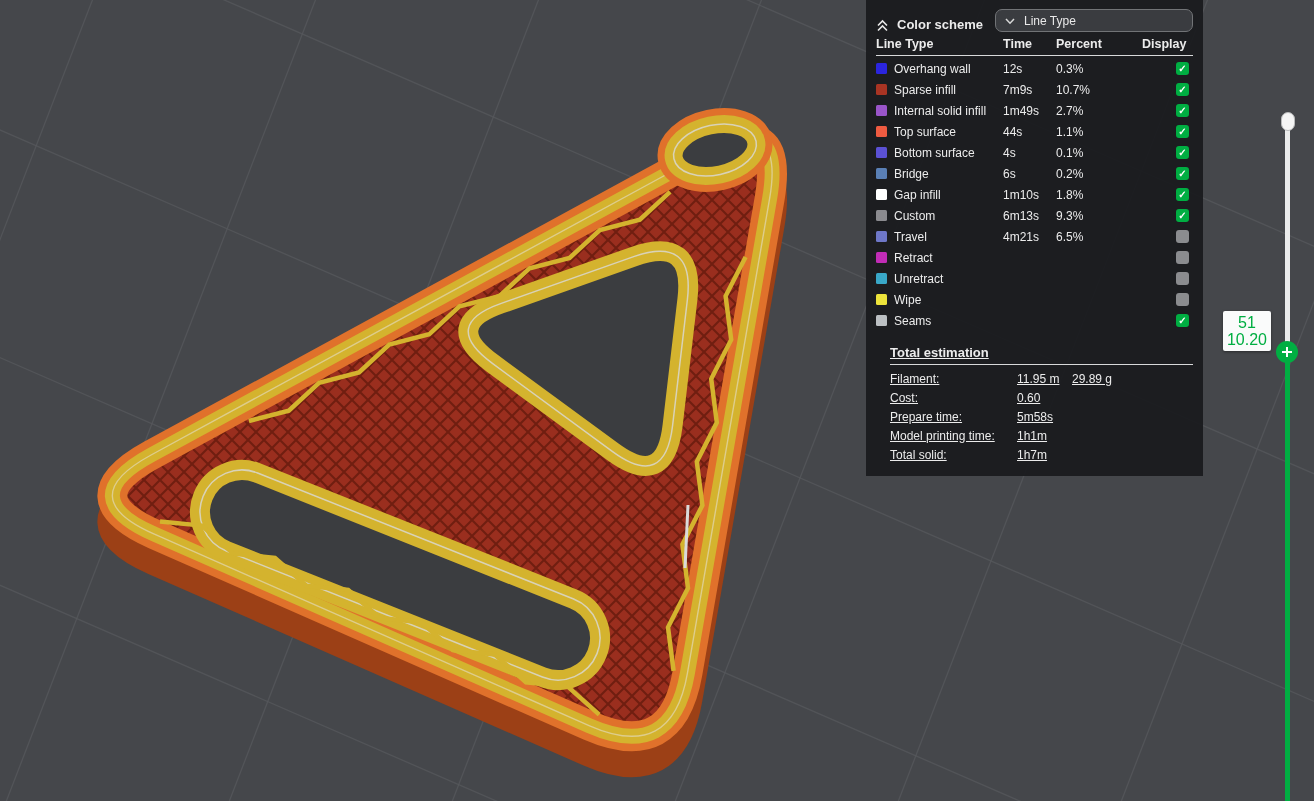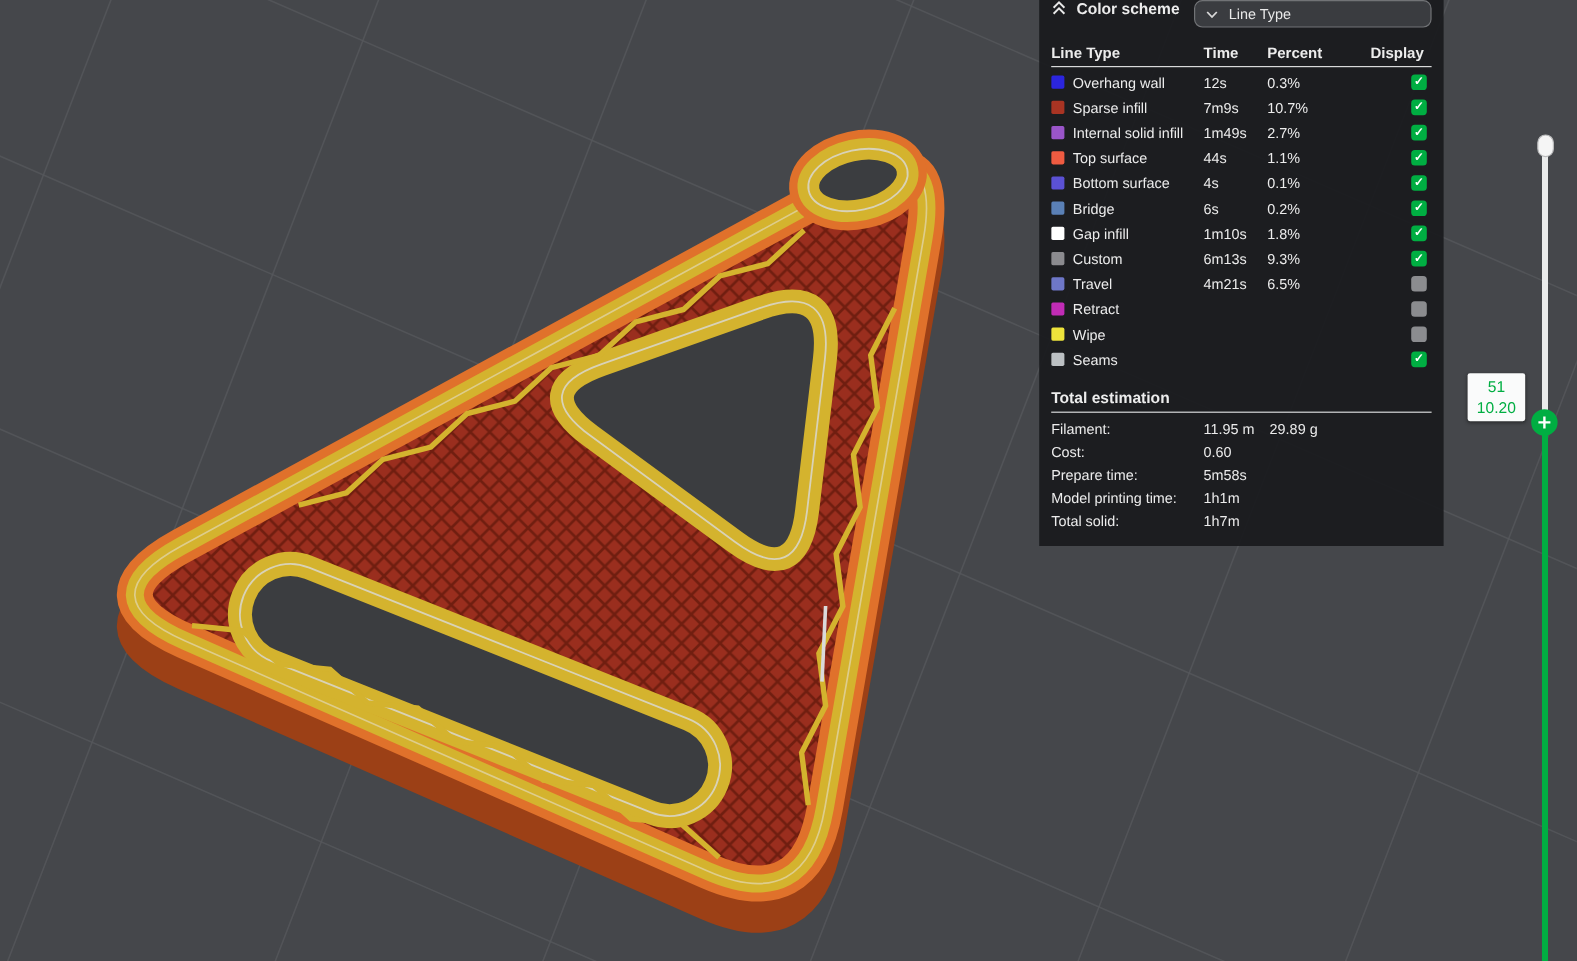--- a/index.html
+++ b/index.html
@@ -9,21 +9,21 @@
   
   .viewport { position:absolute; inset:0; }
   .viewport svg { position:absolute; left:0; top:0; }
 
   
   .panel {
     position:absolute; left:866px; top:0; width:337px;
     background:rgba(26,27,30,0.94); color:#ECECEC;
     padding-bottom:12px; z-index:5;
   }
-  .panel-header { display:flex; align-items:flex-start; height:32px; padding:0 10px; gap:8px; }
+  .panel-header { display:flex; align-items:flex-end; height:32px; padding:0 10px; gap:8px; }
   .panel-title { font-size:13px; font-weight:bold; white-space:nowrap; }
   .collapse-btn { display:flex; align-items:center; cursor:pointer; }
   .dropdown {
     margin-left:auto; width:198px; height:23px; display:flex; align-items:center;
     gap:9px; padding:0 9px; background:#3A3C40; border:1px solid #717376; border-radius:7px;
     font-size:12px; color:#E9E9E9; cursor:pointer;
   }
   .thead {
     display:grid; grid-template-columns:127px 53px 86px 1fr;
     margin:0 10px; height:24px; align-items:center;
@@ -32,37 +32,37 @@
   .tbody { margin:2px 10px 0 10px; }
   .lt-row { display:grid; grid-template-columns:127px 53px 86px 1fr; height:21px; align-items:center; font-size:12px; }
   .cell-type { display:flex; align-items:center; gap:7px; overflow:hidden; }
   .swatch { width:11px; height:11px; border-radius:1.5px; flex:0 0 auto; }
   .cell-disp { display:flex; justify-content:flex-end; padding-right:4px; }
   .cb { width:13px; height:13px; border-radius:3px; display:flex; align-items:center; justify-content:center; cursor:pointer; }
   .cb.on { background:#00AE42; }
   .cb.on::after { content:"\2713"; color:#fff; font-size:10px; font-weight:bold; line-height:1; }
   .cb.off { background:#8B8C8F; }
 
-  .totals { margin:10px 10px 0 10px; }
+  .totals { margin:10px 10px 0 24px;text-decoration:underline; }
   .totals-title { font-size:13px; font-weight:bold; height:24px; display:flex; align-items:center;
     border-bottom:1px solid #D8D9DA; }
   .tot-body { margin-top:4px; }
   .tot-row { display:grid; grid-template-columns:127px 55px 1fr; height:19px; align-items:center; font-size:12px; }
 
   
   .slider { position:absolute; right:0; top:0; width:90px; height:801px; z-index:6; }
   .track-upper { position:absolute; left:61px; top:126px; width:5px; height:226px; background:#EAEBEB; border-radius:3px 3px 0 0; }
   .track-lower { position:absolute; left:61px; top:352px; width:5px; height:449px; background:#00AE42; }
   .handle-top { position:absolute; left:57px; top:112px; width:14px; height:19px; background:#F5F5F5;
     border:1px solid #B9BABB; border-radius:7px; cursor:pointer; }
   .plus-btn { position:absolute; left:52px; top:341px; width:22px; height:22px; border-radius:50%;
     background:#00AE42; display:flex; align-items:center; justify-content:center; cursor:pointer; }
   .badge { position:absolute; left:-1px; top:311px; width:48px; min-height:40px; background:#FAFBFB;
     border-radius:2px; display:flex; flex-direction:column; align-items:center; justify-content:center;
-    color:#00AE42; font-size:13px; line-height:17px; box-shadow:0 1px 3px rgba(0,0,0,.4); }
+    color:#00AE42; font-size:16px; line-height:17px; box-shadow:0 1px 3px rgba(0,0,0,.4); }
 </style>
 </head>
 <body>
 
 <div class="viewport">
   <svg id="gridlines" width="1314" height="801">
       <line x1="-1059.2" y1="-785.6" x2="1884.8" y2="494.4" stroke="#56585C" stroke-width="1.3" opacity="0.8"></line>
       <line x1="-1142.4" y1="-594.2" x2="1801.6" y2="685.8" stroke="#56585C" stroke-width="1.3" opacity="0.8"></line>
       <line x1="-1225.6" y1="-402.8" x2="1718.4" y2="877.2" stroke="#56585C" stroke-width="1.3" opacity="0.8"></line>
       <line x1="-1308.8" y1="-211.39999999999998" x2="1635.2" y2="1068.6" stroke="#56585C" stroke-width="1.3" opacity="0.8"></line>
@@ -270,20 +270,31 @@
       <span class="swatch" style="background: rgb(193, 44, 182);"></span>
       <span>Retract</span>
     </div>
     <div></div>
     <div></div>
     <div class="cell-disp">
       <span class="cb off"></span>
     </div>
   </div>
 
+  <div class="lt-row">
+    <div class="cell-type">
+      <span class="swatch" style="background: rgb(57, 168, 200);"></span>
+      <span>Unretract</span>
+    </div>
+    <div></div>
+    <div></div>
+    <div class="cell-disp">
+      <span class="cb off"></span>
+    </div>
+  </div>
 
   <div class="lt-row">
     <div class="cell-type">
       <span class="swatch" style="background: rgb(237, 227, 59);"></span>
       <span>Wipe</span>
     </div>
     <div></div>
     <div></div>
     <div class="cell-disp">
       <span class="cb off"></span>

